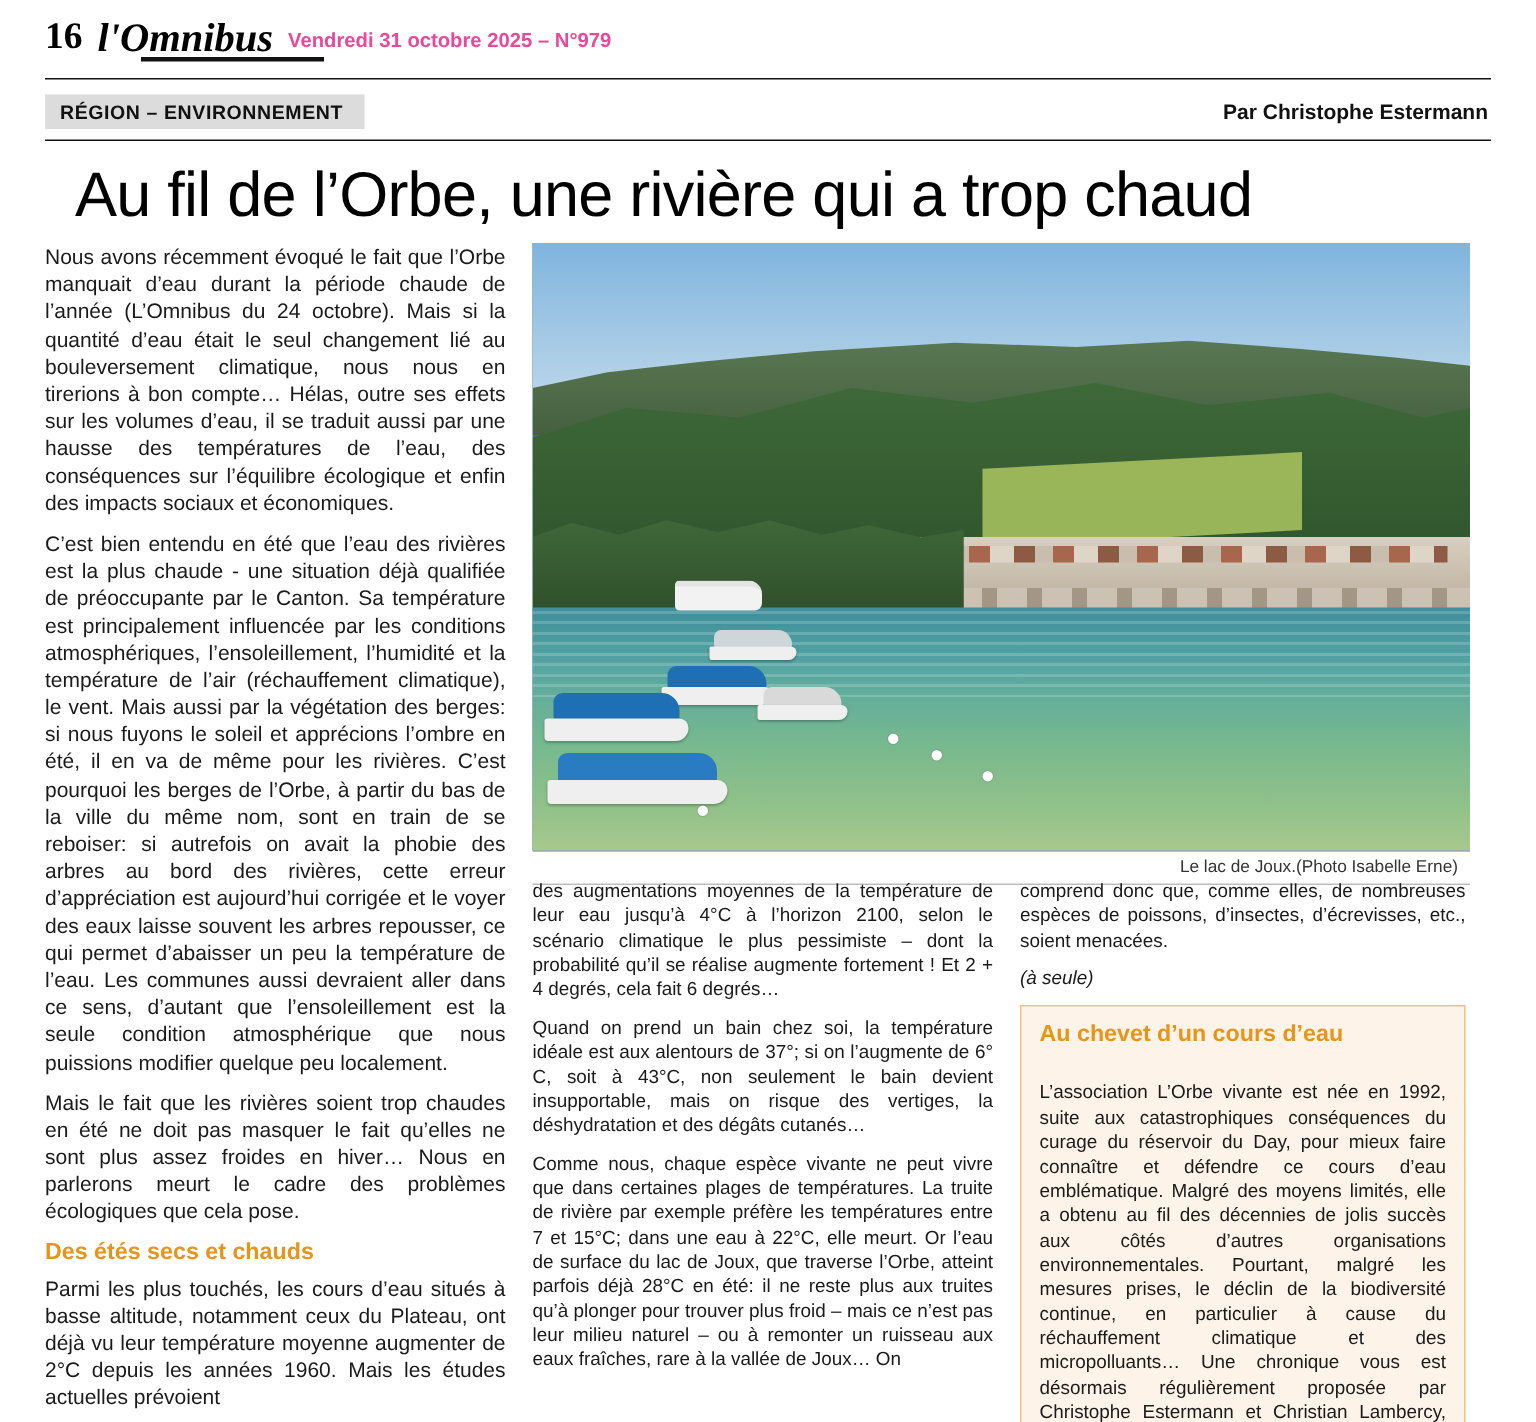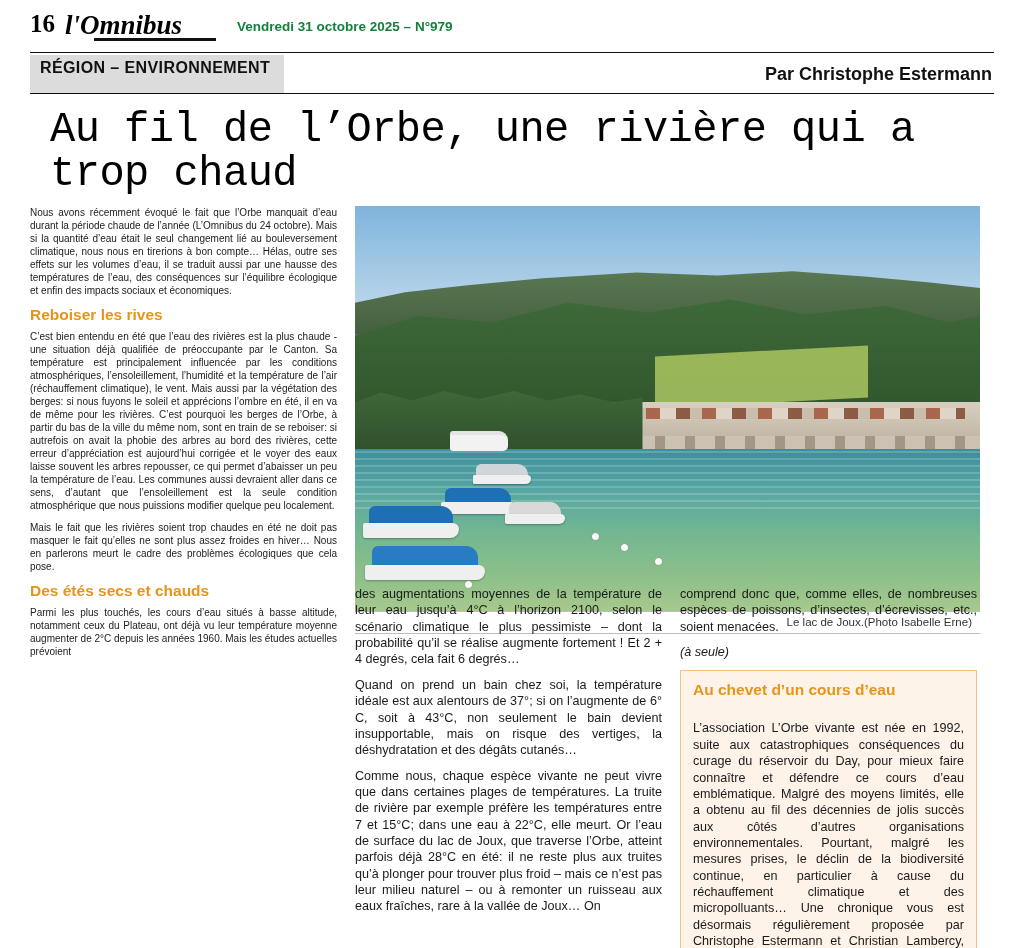--- a/index.html
+++ b/index.html
@@ -52,25 +52,24 @@
     position: absolute;
     left: 94px;
     top: 38px;
     width: 122px;
     height: 3px;
     background: #111;
   }
   .issue-line {
     font-size: 13.5px;
     font-weight: bold;
-    color: #15803d;
+    color: #ec4899;
     font-family: "Liberation Sans", sans-serif;
     position: relative;
     top: -1px;
-    margin-left: 45px;
   }
   .rule-top {
     border-top: 1px solid #111;
     margin-top: 6px;
   }
 
   
   .section-bar {
     display: flex;
     align-items: center;
@@ -78,61 +77,61 @@
     margin-top: 8px;
     height: 26px;
   }
   .section-left {
     display: flex;
     align-items: stretch;
   }
   .kicker {
     background: #dcdcdc;
     color: #111;
-    font-size: 16px;
+    font-size: 13px;
     font-weight: bold;
     letter-spacing: 0.4px;
-    padding: 4px 14px 16px 10px;
+    padding: 4px 14px 4px 10px;
     font-family: "Liberation Sans", sans-serif;
   }
   .byline {
-    font-size: 18px;
+    font-size: 14px;
     font-weight: bold;
     color: #111;
     padding-right: 2px;
   }
   .rule-under-section {
     border-top: 1px solid #111;
     margin-top: 6px;
   }
 
   
   .headline {
-    font-family: Liberation Mono, monospace;
+    font-family: Liberation Sans, sans-serif;
     font-weight: normal;
     font-size: 42px;
     line-height: 1.05;
     letter-spacing: -0.5px;
     margin: 14px 0 10px 20px;
     color: #000;
   }
 
   
   .body-area {
     position: relative;
     display: flex;
     gap: 18px;
   }
   .col {
     width: 307px;
     box-sizing: border-box;
   }
   .col p {
     margin: 0 0 9px 0;
-    font-size: 10px;
+    font-size: 14px;
     line-height: 1.30;
     text-align: justify;
     font-family: "Liberation Sans", sans-serif;
     color: #1a1a1a;
     hyphens: auto;
   }
   .subhead {
     color: #e8941a;
     font-size: 15.5px;
     font-weight: bold;
@@ -308,21 +307,20 @@
     </div>
     <div class="byline">Par Christophe Estermann</div>
   </div>
   <div class="rule-under-section"></div>
 
   <h1 class="headline">Au fil de l’Orbe, une rivière qui a trop chaud</h1>
 
   <div class="body-area">
     <div class="col col1">
       <p>Nous avons récemment évoqué le fait que l’Orbe manquait d’eau durant la période chaude de l’année (L’Omnibus du 24 octobre). Mais si la quantité d’eau était le seul changement lié au bouleversement climatique, nous nous en tirerions à bon compte… Hélas, outre ses effets sur les volumes d’eau, il se traduit aussi par une hausse des températures de l’eau, des conséquences sur l’équilibre écologique et enfin des impacts sociaux et économiques.</p>
-      <div class="subhead">Reboiser les rives</div>
       <p>C’est bien entendu en été que l’eau des rivières est la plus chaude - une situation déjà qualifiée de préoccupante par le Canton. Sa température est principalement influencée par les conditions atmosphériques, l’ensoleillement, l’humidité et la température de l’air (réchauffement climatique), le vent. Mais aussi par la végétation des berges: si nous fuyons le soleil et apprécions l’ombre en été, il en va de même pour les rivières. C’est pourquoi les berges de l’Orbe, à partir du bas de la ville du même nom, sont en train de se reboiser: si autrefois on avait la phobie des arbres au bord des rivières, cette erreur d’appréciation est aujourd’hui corrigée et le voyer des eaux laisse souvent les arbres repousser, ce qui permet d’abaisser un peu la température de l’eau. Les communes aussi devraient aller dans ce sens, d’autant que l’ensoleillement est la seule condition atmosphérique que nous puissions modifier quelque peu localement.</p>
       <p>Mais le fait que les rivières soient trop chaudes en été ne doit pas masquer le fait qu’elles ne sont plus assez froides en hiver… Nous en parlerons meurt le cadre des problèmes écologiques que cela pose.</p>
       <div class="subhead">Des étés secs et chauds</div>
       <p>Parmi les plus touchés, les cours d’eau situés à basse altitude, notamment ceux du Plateau, ont déjà vu leur température moyenne augmenter de 2°C depuis les années 1960. Mais les études actuelles prévoient</p>
     </div>
 
     <div class="photo-block">
       <div class="photo">
         <div class="sky"></div>
         <div class="far-hill"></div>

